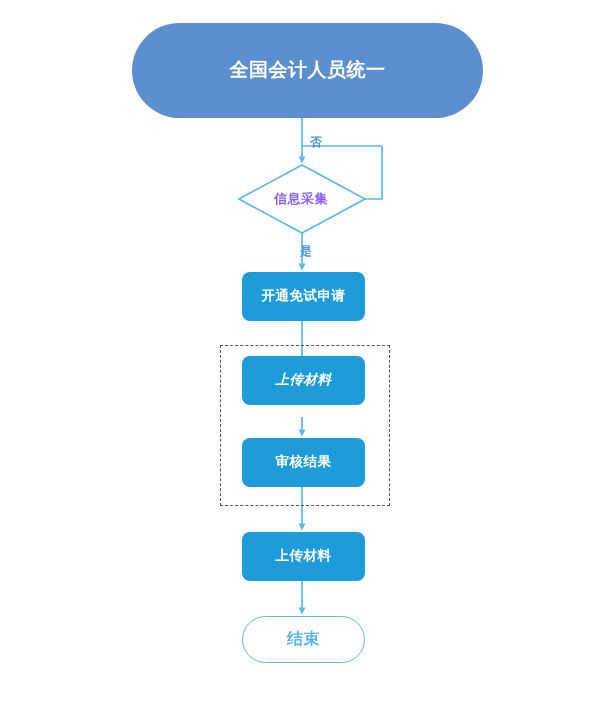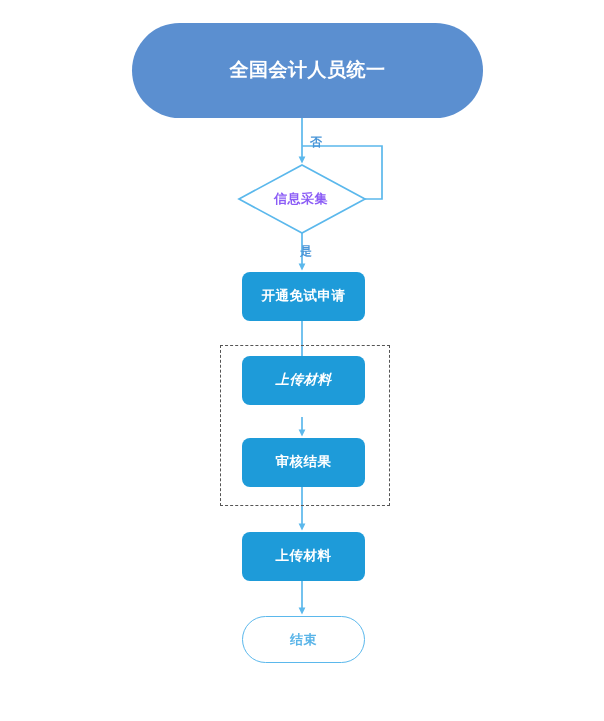--- a/index.html
+++ b/index.html
@@ -76,21 +76,21 @@
   
   .node-end {
     left: 242px;
     top: 616px;
     width: 123px;
     height: 47px;
     border: 1.6px solid #5BB8EC;
     border-radius: 24px;
     background: #ffffff;
     color: #59B4E8;
-    font-size: 13px;
+    font-size: 16px;
     font-weight: bold;
   }
 
   
   .group-box {
     position: absolute;
     left: 220px;
     top: 345px;
     width: 170px;
     height: 161px;

